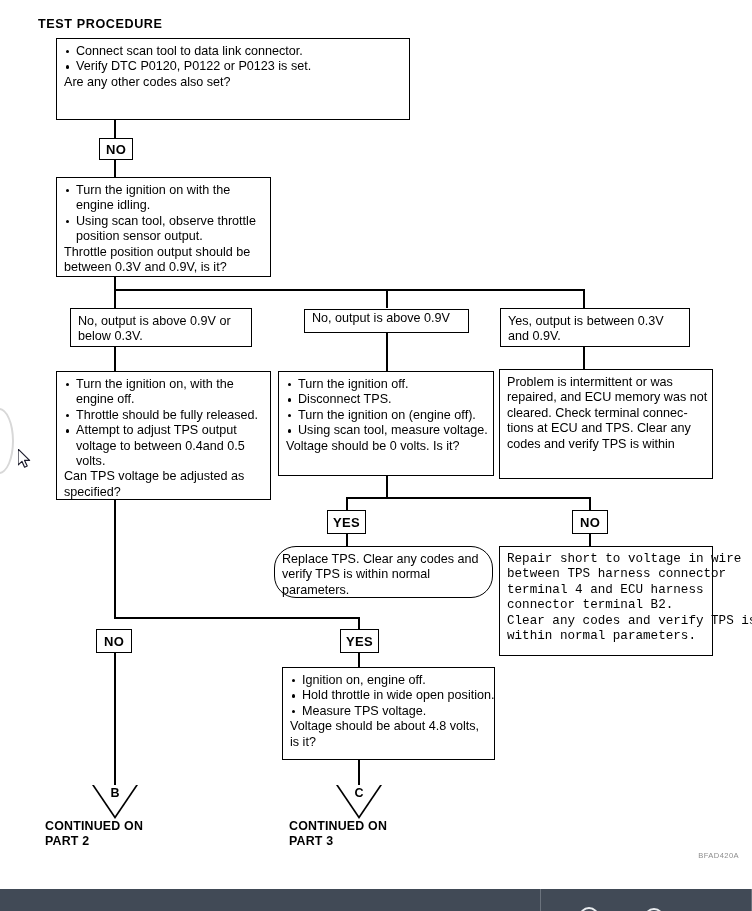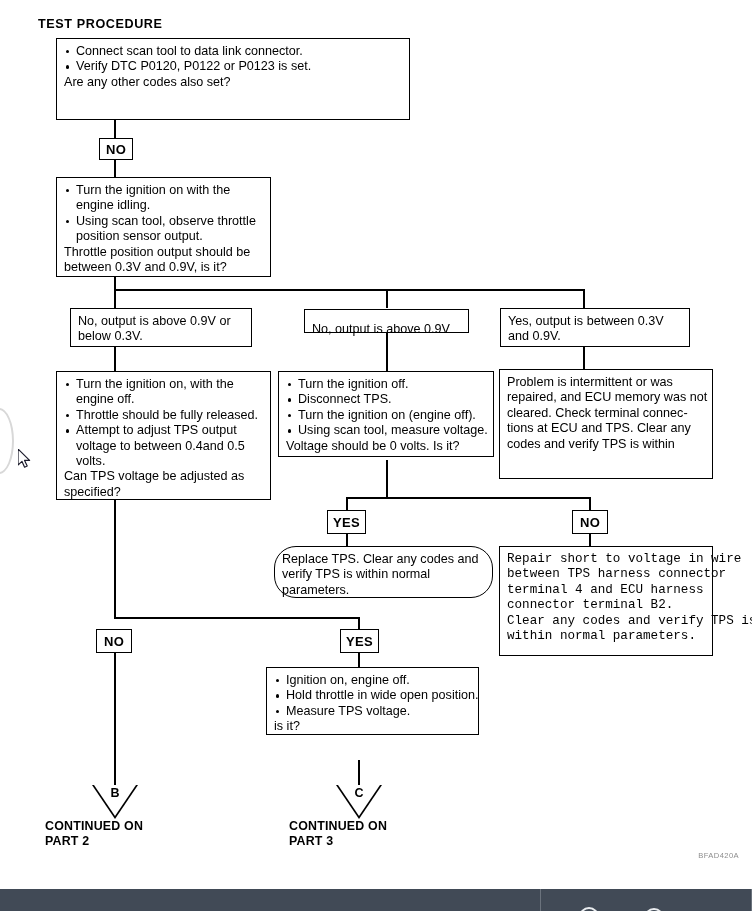--- a/index.html
+++ b/index.html
@@ -143,21 +143,21 @@
   <div class="hl" style="left:114px;top:289px;width:470px;"></div>
   <div class="vl" style="left:114px;top:289px;height:19px;"></div>
   <div class="vl" style="left:386px;top:289px;height:19px;"></div>
   <div class="vl" style="left:583px;top:289px;height:19px;"></div>
 
   <div class="box" style="left:70px;top:308px;width:182px;height:39px;">
     <span class="ln">No, output is above 0.9V or</span>
     <span class="ln">below 0.3V.</span>
   </div>
 
-  <div class="box" style="left:304px;top:309px;width:165px;height:24px;padding-top:12px;">
+  <div class="box" style="left:304px;top:309px;width:165px;height:24px;padding-top:1px;">
     <span class="ln">No, output is above 0.9V</span>
   </div>
 
   <div class="box" style="left:500px;top:308px;width:190px;height:39px;">
     <span class="ln">Yes, output is between 0.3V</span>
     <span class="ln">and 0.9V.</span>
   </div>
 
   <div class="vl" style="left:114px;top:347px;height:24px;"></div>
   <div class="vl" style="left:386px;top:333px;height:38px;"></div>
@@ -167,21 +167,21 @@
     <span class="bullet">Turn the ignition on, with the</span>
     <span class="cont">engine off.</span>
     <span class="bullet">Throttle should be fully released.</span>
     <span class="bullet">Attempt to adjust TPS output</span>
     <span class="cont">voltage to between 0.4and 0.5</span>
     <span class="cont">volts.</span>
     <span class="ln">Can TPS voltage be adjusted as</span>
     <span class="ln">specified?</span>
   </div>
 
-  <div class="box" style="left:278px;top:371px;width:216px;height:86px;">
+  <div class="box" style="left:278px;top:371px;width:216px;height:105px;">
     <span class="bullet">Turn the ignition off.</span>
     <span class="bullet">Disconnect TPS.</span>
     <span class="bullet">Turn the ignition on (engine off).</span>
     <span class="bullet">Using scan tool, measure voltage.</span>
     <span class="ln">Voltage should be 0 volts. Is it?</span>
   </div>
 
   <div class="box" style="left:499px;top:369px;width:214px;height:110px;">
     <span class="ln">Problem is intermittent or was</span>
     <span class="ln">repaired, and ECU memory was not</span>
@@ -219,24 +219,25 @@
   <div class="vl" style="left:114px;top:500px;height:118px;"></div>
   <div class="hl" style="left:114px;top:617px;width:246px;"></div>
   <div class="vl" style="left:358px;top:617px;height:13px;"></div>
 
   <div class="tag" style="left:96px;top:629px;width:36px;height:24px;">NO</div>
   <div class="tag" style="left:340px;top:629px;width:39px;height:24px;">YES</div>
 
   <div class="vl" style="left:114px;top:653px;height:132px;"></div>
   <div class="vl" style="left:358px;top:653px;height:14px;"></div>
 
-  <div class="box" style="left:266px;top:667px;width:213px;height:68px;">
+  <div class="box" style="left:282px;top:667px;width:213px;height:93px;">
     <span class="bullet">Ignition on, engine off.</span>
     <span class="bullet">Hold throttle in wide open position.</span>
     <span class="bullet">Measure TPS voltage.</span>
+    <span class="ln">Voltage should be about 4.8 volts,</span>
     <span class="ln">is it?</span>
   </div>
 
   <div class="vl" style="left:358px;top:760px;height:25px;"></div>
 
   <div class="tri" style="left:92px;top:785px;">
     <div class="shape"></div>
     <div class="inner"></div>
     <div class="lbl">B</div>
   </div>

